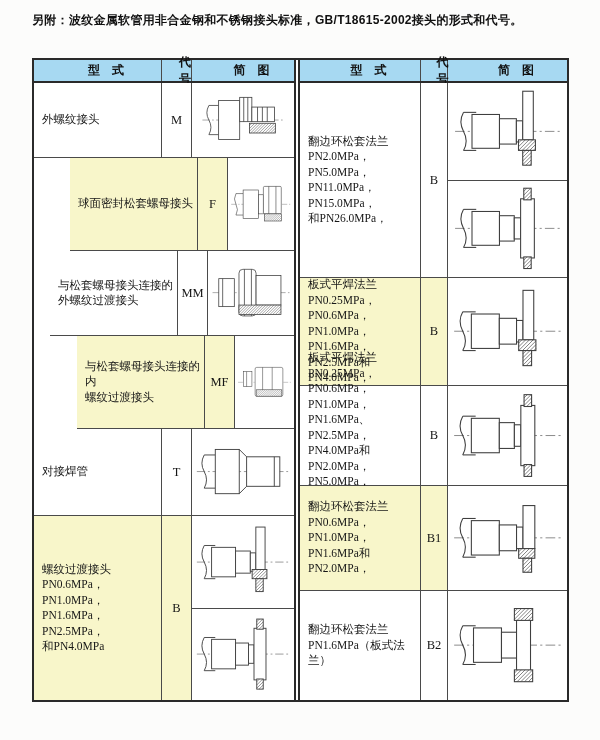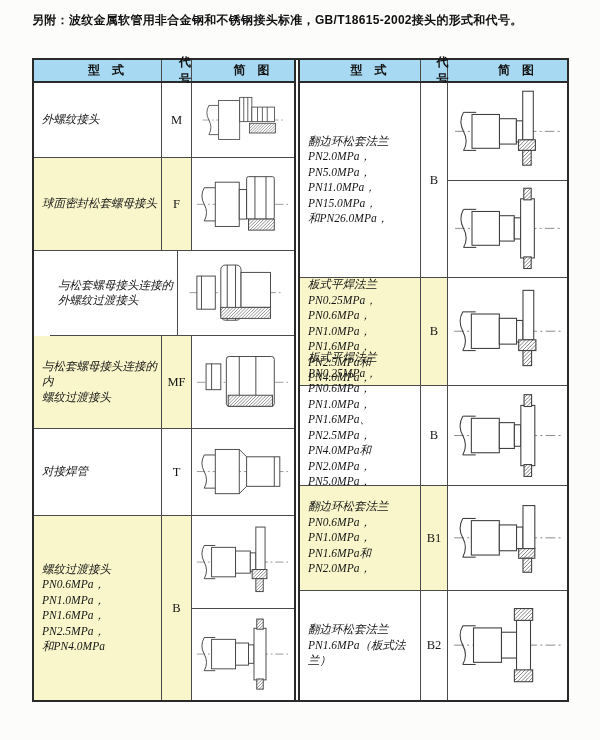--- a/index.html
+++ b/index.html
@@ -45,21 +45,20 @@
   .half.l .type{width:128px}
   .half.l .code{width:30px}
   .half.r .type{width:121px}
   .half.r .code{width:27px}
   .diag{flex:1}
   .row .type{
     display:flex;align-items:center;
     padding:4px 4px 4px 8px;
     font-size:11.5px;line-height:15.5px;color:#161616;
     white-space:pre-line;
-    font-style:italic;
   }
   .row .code{
     display:flex;align-items:center;justify-content:center;
     font-size:12.5px;color:#161616;
   }
   .row .diag{display:flex;flex-direction:column;background:#fff;}
   .row.hl .type,.row.hl .code{background:var(--hl)}
   .sub{flex:1;display:flex;align-items:center;justify-content:center;overflow:hidden;}
   .sub + .sub{border-top:1px solid var(--bd2)}
   .sub svg{width:94%;height:92%;}
@@ -106,21 +105,21 @@
                   <line x1="72" y1="58" x2="84" y2="46" stroke="#3f3f3f" stroke-width="0.6"></line>
                   <line x1="75.5" y1="58" x2="87.5" y2="46" stroke="#3f3f3f" stroke-width="0.6"></line>
                   <line x1="79" y1="58" x2="91" y2="46" stroke="#3f3f3f" stroke-width="0.6"></line>
                   <line x1="82.5" y1="58" x2="92" y2="48.5" stroke="#3f3f3f" stroke-width="0.6"></line>
                   <line x1="86" y1="58" x2="92" y2="52" stroke="#3f3f3f" stroke-width="0.6"></line>
                   <line x1="89.5" y1="58" x2="92" y2="55.5" stroke="#3f3f3f" stroke-width="0.6"></line>
                 </svg>
               </div>
             </div>
           </div>
-          <div class="row hl" style="height: 93px;">
+          <div class="row hl" style="height: 93px; margin-left: 36px;">
             <div class="cell type">球面密封松套螺母接头</div>
             <div class="cell code">F</div>
             <div class="cell diag">
               <div class="sub">
                 <svg viewBox="0 0 104 84" preserveAspectRatio="xMidYMid meet" xmlns="http://www.w3.org/2000/svg">
                   <line x1="2" y1="42" x2="102" y2="42" stroke="#666" stroke-width="0.7" stroke-dasharray="9 3 2 3"></line>
                   <path d="M10,24 q-5,9 0,18 q5,9 0,18" fill="none" stroke="#3f3f3f" stroke-width="1"></path>
                   <line x1="10" y1="24" x2="22" y2="24" stroke="#3f3f3f" stroke-width="1"></line>
                   <line x1="10" y1="60" x2="22" y2="60" stroke="#3f3f3f" stroke-width="1"></line>
                   <rect x="22" y="18" width="26" height="48" rx="0" fill="#fff" stroke="#3f3f3f" stroke-width="1"></rect>
@@ -140,20 +139,21 @@
                   <line x1="77" y1="70" x2="86" y2="61" stroke="#3f3f3f" stroke-width="0.6"></line>
                   <line x1="80.5" y1="70" x2="86" y2="64.5" stroke="#3f3f3f" stroke-width="0.6"></line>
                   <line x1="84" y1="70" x2="86" y2="68" stroke="#3f3f3f" stroke-width="0.6"></line>
                 </svg>
               </div>
             </div>
           </div>
           <div class="row" style="height: 85px; margin-left: 16px;">
             <div class="cell type">与松套螺母接头连接的
 外螺纹过渡接头</div>
+            <div class="cell code">MM</div>
             <div class="cell diag">
               <div class="sub">
                 <svg viewBox="0 0 104 84" preserveAspectRatio="xMidYMid meet" xmlns="http://www.w3.org/2000/svg">
                   <line x1="2" y1="42" x2="102" y2="42" stroke="#666" stroke-width="0.7" stroke-dasharray="9 3 2 3"></line>
                   <rect x="10" y="24" width="20" height="36" rx="0" fill="#fff" stroke="#3f3f3f" stroke-width="1"></rect>
                   <line x1="15" y1="24" x2="15" y2="60" stroke="#3f3f3f" stroke-width="1"></line>
                   <rect x="36" y="12" width="22" height="60" rx="5" fill="#fff" stroke="#3f3f3f" stroke-width="1"></rect>
                   <line x1="43" y1="12" x2="43" y2="72" stroke="#3f3f3f" stroke-width="1"></line>
                   <line x1="52" y1="12" x2="52" y2="72" stroke="#3f3f3f" stroke-width="1"></line>
                   <rect x="58" y="20" width="32" height="38" rx="0" fill="#fff" stroke="#3f3f3f" stroke-width="1"></rect>
@@ -173,21 +173,21 @@
                   <line x1="69" y1="70" x2="81" y2="58" stroke="#3f3f3f" stroke-width="0.6"></line>
                   <line x1="72.5" y1="70" x2="84.5" y2="58" stroke="#3f3f3f" stroke-width="0.6"></line>
                   <line x1="76" y1="70" x2="88" y2="58" stroke="#3f3f3f" stroke-width="0.6"></line>
                   <line x1="79.5" y1="70" x2="90" y2="59.5" stroke="#3f3f3f" stroke-width="0.6"></line>
                   <line x1="83" y1="70" x2="90" y2="63" stroke="#3f3f3f" stroke-width="0.6"></line>
                   <line x1="86.5" y1="70" x2="90" y2="66.5" stroke="#3f3f3f" stroke-width="0.6"></line>
                 </svg>
               </div>
             </div>
           </div>
-          <div class="row hl" style="height: 93px;">
+          <div class="row hl" style="height: 93px; margin-left: 43px;">
             <div class="cell type">与松套螺母接头连接的内
 螺纹过渡接头</div>
             <div class="cell code">MF</div>
             <div class="cell diag">
               <div class="sub">
                 <svg viewBox="0 0 104 84" preserveAspectRatio="xMidYMid meet" xmlns="http://www.w3.org/2000/svg">
                   <line x1="2" y1="42" x2="102" y2="42" stroke="#666" stroke-width="0.7" stroke-dasharray="9 3 2 3"></line>
                   <rect x="12" y="22" width="16" height="28" rx="0" fill="#fff" stroke="#3f3f3f" stroke-width="1"></rect>
                   <line x1="18" y1="22" x2="18" y2="50" stroke="#3f3f3f" stroke-width="1"></line>
                   <rect x="34" y="14" width="52" height="54" rx="3" fill="#fff" stroke="#3f3f3f" stroke-width="1"></rect>

